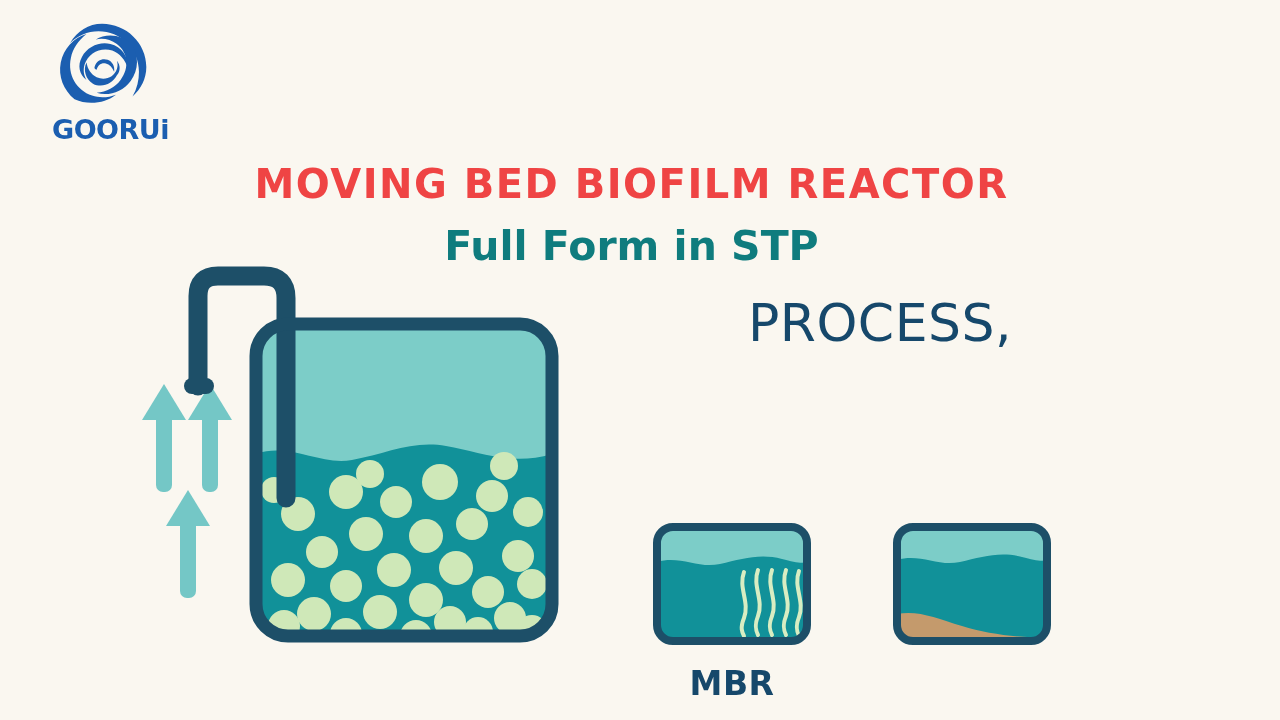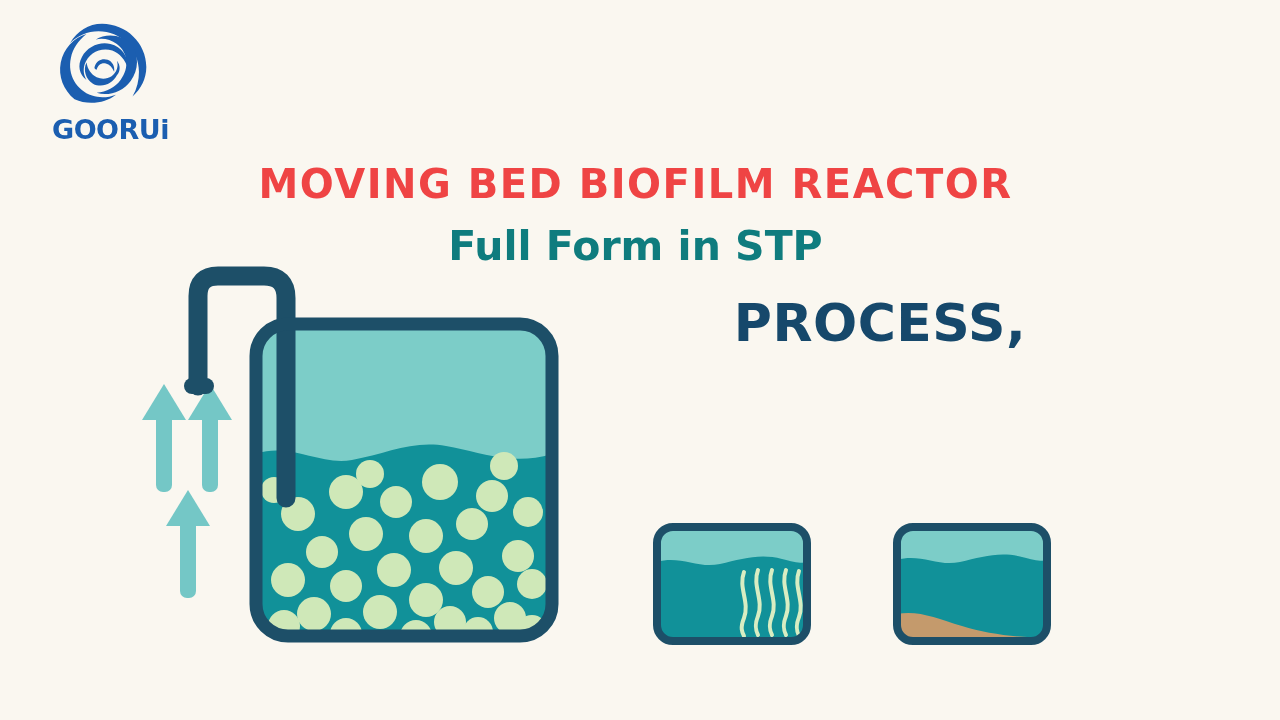--- a/index.html
+++ b/index.html
@@ -3,21 +3,21 @@
 <meta charset="utf-8">
 <style>
   html,body{margin:0;padding:0;}
   body{
     width:1280px;height:720px;
     background:#faf7f0;
     font-family:"Liberation Sans", sans-serif;
     overflow:hidden;
     position:relative;
   }
-  #stage{position:absolute;inset:0;width:1263px;height:720px;padding-left:8px;}
+  #stage{position:absolute;inset:0;width:1263px;height:720px;}
 
   
   .logo-wrap{position:absolute;left:46px;top:22px;width:150px;height:120px;}
   .logo-mark{position:absolute;left:12px;top:0;width:92px;height:92px;}
   .logo-text{
     position:absolute;left:6px;top:94px;width:140px;
     font-family:"DejaVu Sans", sans-serif;
     font-weight:bold;font-size:27px;letter-spacing:-0.5px;
     color:#1b5eb0;line-height:1;
   }
@@ -48,21 +48,21 @@
     font-weight:bold;
     font-size:41px;line-height:1;
     letter-spacing:0px;
     color:#0f7c7e;
   }
 
   .headline{
     position:absolute;left:600px;top:296px;width:560px;
     text-align:center;
     font-family:"DejaVu Sans", sans-serif;
-    font-weight:bold;
+    font-weight:normal;
     font-size:52px;line-height:1.06;
     letter-spacing:0.5px;
     color:#16486b;
   }
   .headline div{white-space:nowrap;}
 
   
   .tank-area{position:absolute;left:140px;top:240px;width:440px;height:420px;}
 
   
@@ -208,20 +208,21 @@
           <path d="M92 50 C86 66 98 80 92 96 C88 106 90 110 92 114"></path>
           <path d="M106 48 C100 64 112 78 106 94 C102 104 104 109 106 113"></path>
           <path d="M120 48 C114 64 126 78 120 94 C116 104 118 109 120 113"></path>
           <path d="M134 48 C128 64 140 78 134 94 C130 104 132 109 134 113"></path>
           <path d="M147 49 C141 65 153 79 147 95 C143 105 145 110 147 114"></path>
         </g>
       </g>
       <rect x="5" y="5" width="150" height="114" rx="16" ry="16" fill="none" stroke="#1d4f68" stroke-width="8"></rect>
     </svg>
   </div>
+  <div class="mini-label" id="mbr-label">MBR</div>
 
   <div class="mini" id="sbr-box">
     <svg viewBox="0 0 160 124" width="160" height="124">
       <defs>
         <clipPath id="sbrClip">
             <rect x="5" y="5" width="150" height="114" rx="16" ry="16"></rect>
           </clipPath>
       </defs>
       <g clip-path="url(#sbrClip)">
         <rect x="5" y="5" width="150" height="114" fill="#7ccdc8"></rect>

